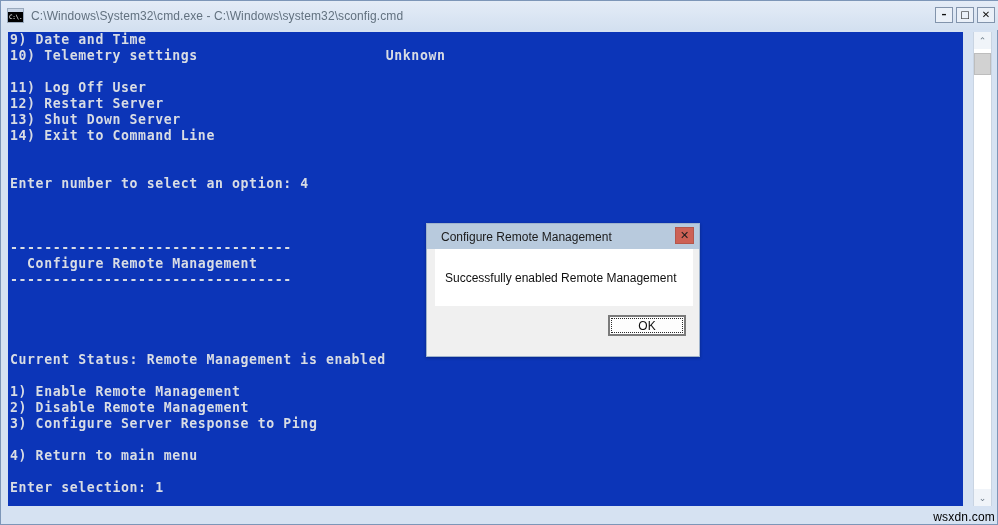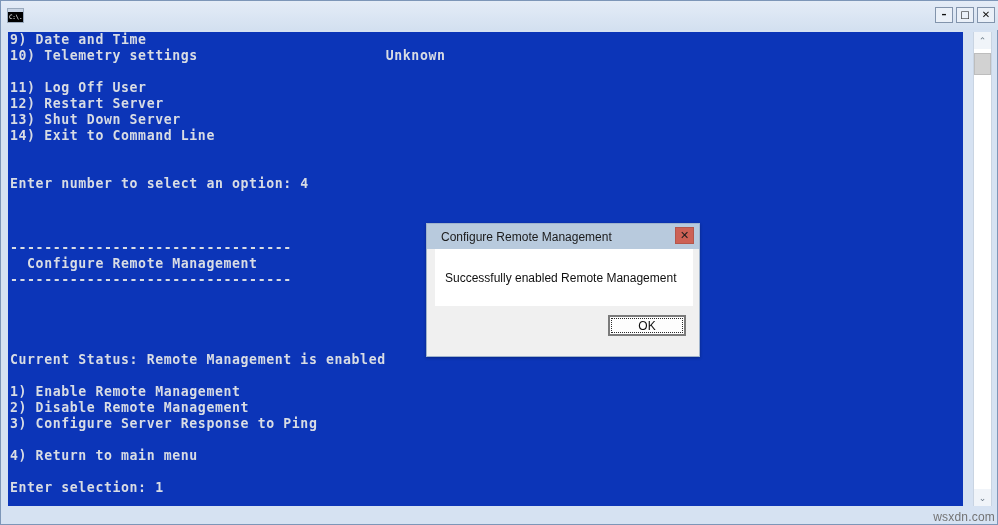--- a/index.html
+++ b/index.html
@@ -258,33 +258,34 @@
     position: relative;
     z-index: 2;
   }
 
   
   #watermark {
     position: absolute;
     right: 2px;
     bottom: 0px;
     font-size: 12px;
-    color: #737373;
+    color: #000000;
     font-family: "Liberation Sans", sans-serif;
     letter-spacing: 0.2px;
     z-index: 50;
   }
 </style>
 </head>
 <body>
 
 <div id="console-window">
 
   <div id="title-bar">
     <div id="cmd-icon"></div>
+    <div id="title-text">C:\Windows\System32\cmd.exe - C:\Windows\system32\sconfig.cmd</div>
     <div id="window-buttons">
       <div class="win-btn">
           <span>–</span>
         </div>
       <div class="win-btn">
           <span>□</span>
         </div>
       <div class="win-btn">
           <span>✕</span>
         </div>

